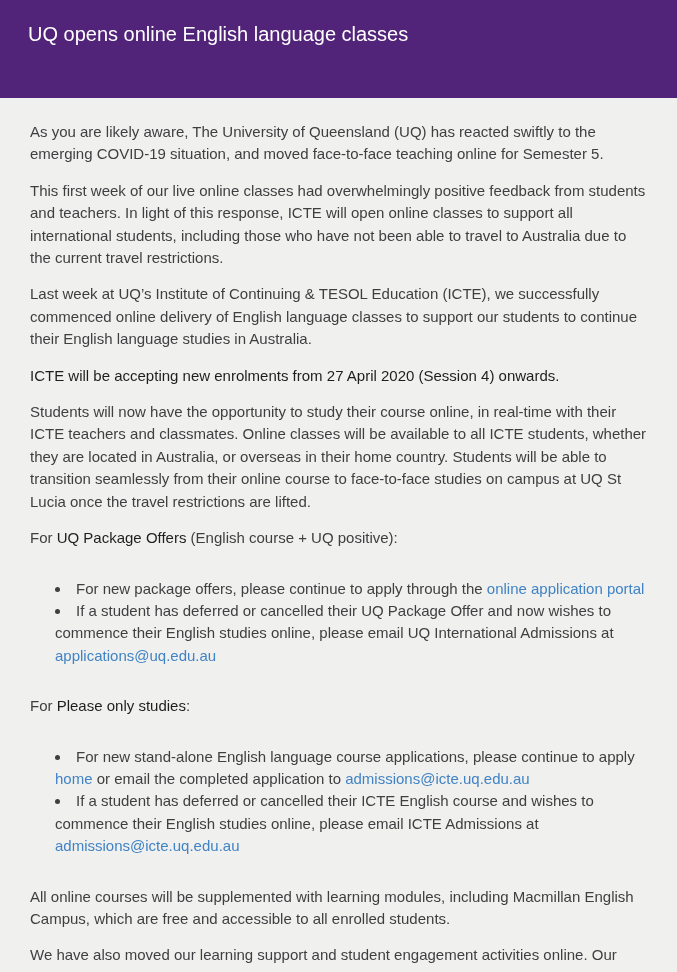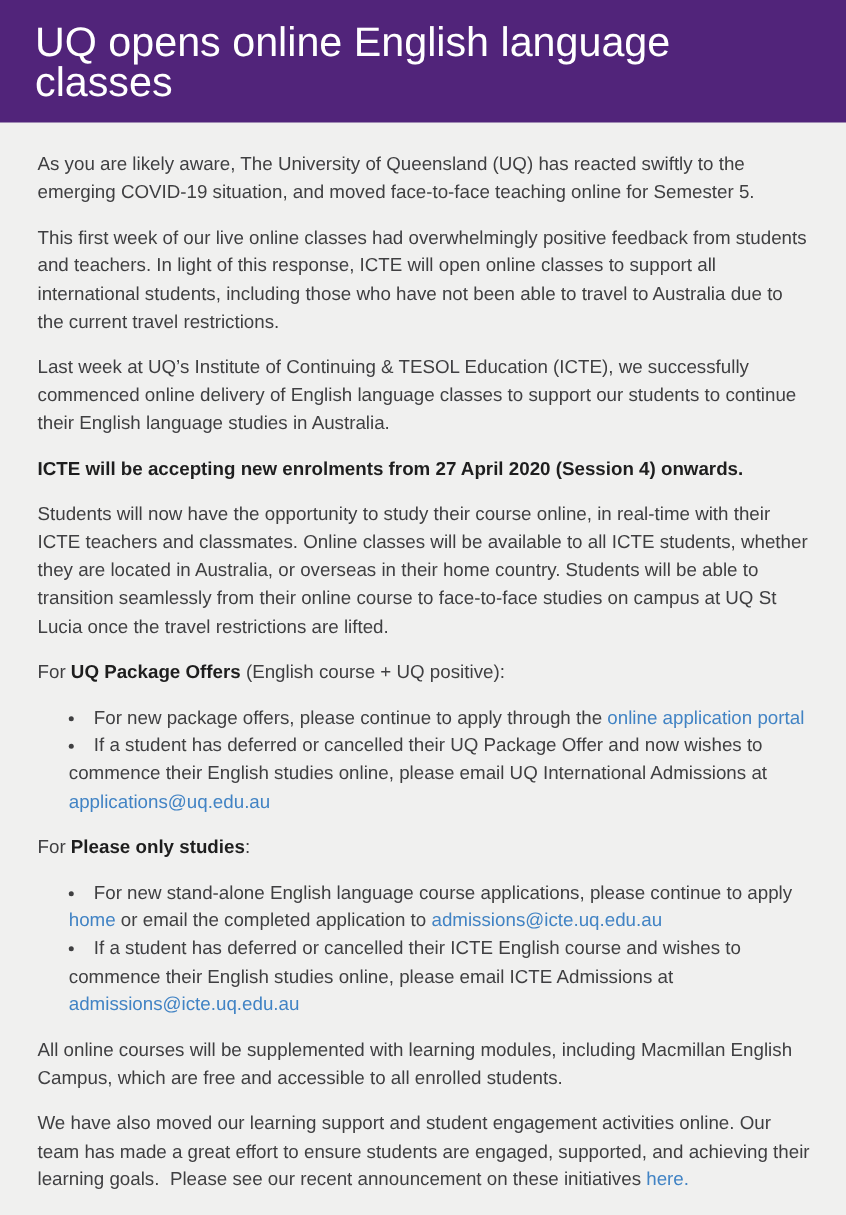--- a/index.html
+++ b/index.html
@@ -19,46 +19,46 @@
   .masthead {
     background: var(--header-bg, #51247A);
     padding: 18px 28px 14px 28px;
     box-sizing: border-box;
     min-height: 98px;
   }
   .masthead h1 {
     margin: 0;
     max-width: 600px;
     color: var(--title-text, #FFFFFF);
-    font-size: 33px;
+    font-size: 20px;
     line-height: 32px;
     font-weight: 400;
     letter-spacing: 0;
   }
   .email-body {
     padding: 9px 27px 0 30px;
     color: var(--text, #3F3F41);
     font-size: 15px;
     line-height: 22.4px;
   }
   .email-body p {
     margin: 14px 0;
     white-space: pre-wrap;
   }
   .email-body ul {
-    margin: 14px 0;
+    margin: 28px 0;
     padding: 0 0 0 25px;
     list-style-position: inside;
   }
   .email-body li {
     margin: 0;
     white-space: pre-wrap;
   }
   .email-body .b {
-    font-weight: 700;
+    font-weight: 400;
     color: var(--bold-text, #1E1E1E);
   }
   .email-body a {
     color: var(--link, #4183C4);
     text-decoration: none;
     cursor: pointer;
   }
 </style>
 </head>
 <body>

